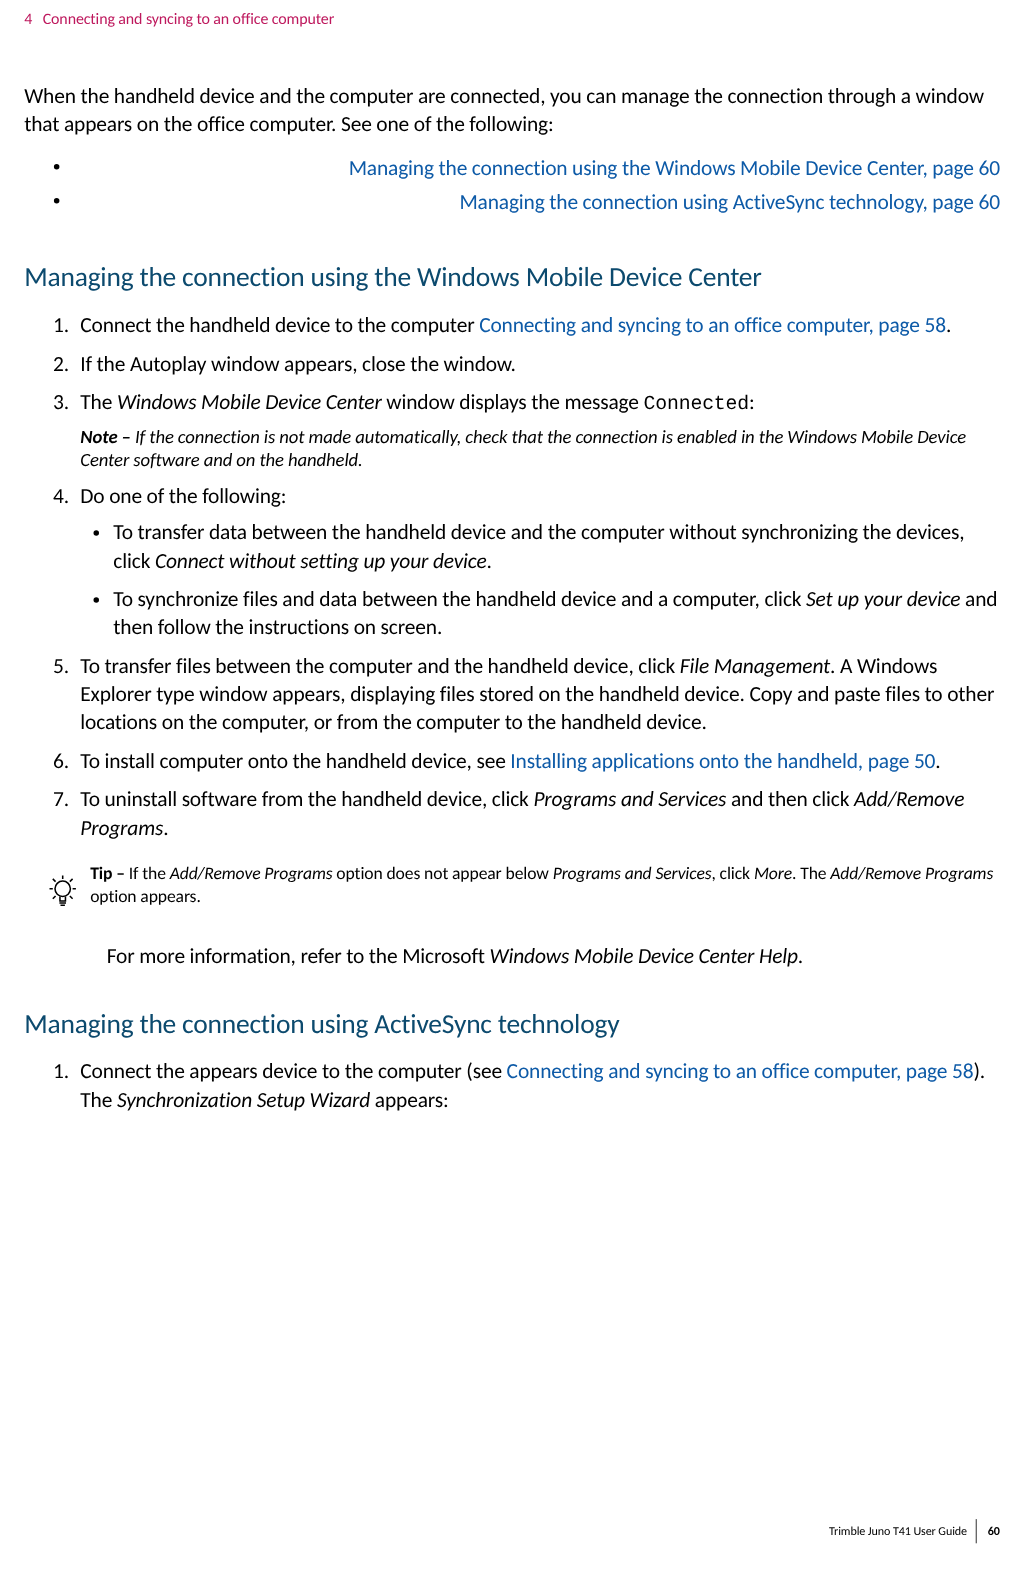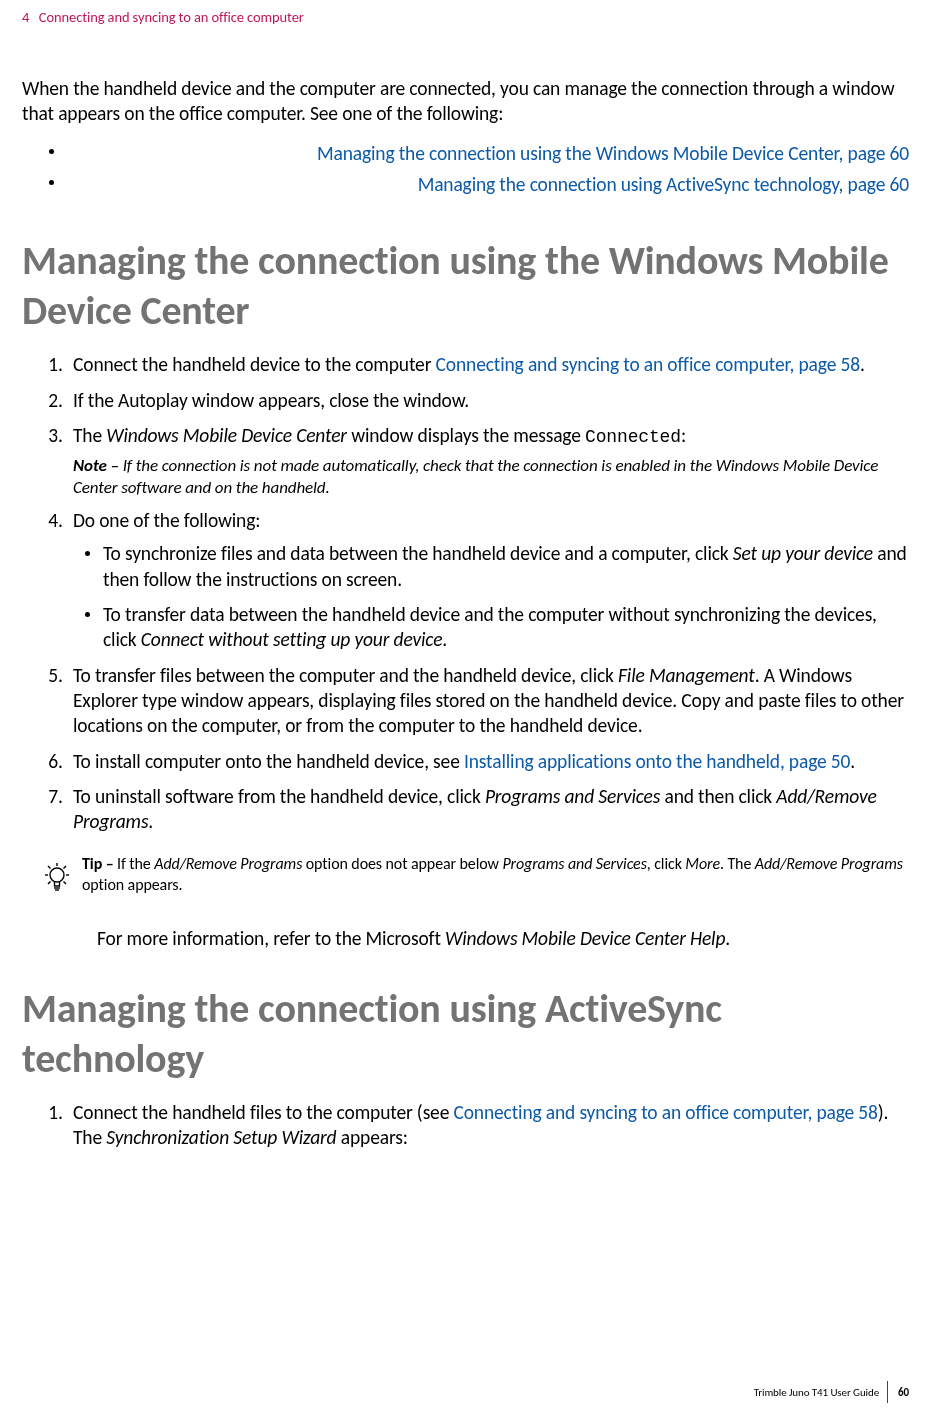--- a/index.html
+++ b/index.html
@@ -48,23 +48,23 @@
       position: absolute;
       left: -18px;
       top: 11px;
       width: 5px;
       height: 5px;
       background: #000;
       border-radius: 50%;
     }
     .link { color: #0d5aa7; }
     h2.section-heading {
-      color: #737373;
-      font-size: 40px;
-      font-weight: bold;
+      color: #0c4a6e;
+      font-size: 25px;
+      font-weight: normal;
       margin: 0 0 16px 0;
       line-height: 1.25;
       letter-spacing: -0.2px;
     }
     ol.steps {
       margin: 0;
       padding-left: 45px;
       font-size: 19.5px;
       line-height: 1.3;
       letter-spacing: -0.15px;
@@ -101,21 +101,21 @@
       top: 10px;
       width: 5px;
       height: 5px;
       background: #000;
       border-radius: 50%;
     }
     .italic { font-style: italic; }
     .ui-term { font-family: Liberation Mono, monospace; font-size: 18px; }
     .tip-block {
       display: flex;
-      align-items: center;
+      align-items: flex-end;
       margin: 18px 0 30px 20px;
       gap: 10px;
     }
     .tip-icon-svg { flex-shrink: 0; margin-top: 8px; }
     .tip-text {
       font-size: 16px;
       line-height: 1.35;
       letter-spacing: -0.1px;
     }
     .tip-text .tip-label { font-weight: bold; }
@@ -169,24 +169,24 @@
     <li>
       <span>The </span><span class="italic">Windows Mobile Device Center</span><span> window displays the message </span><span class="ui-term">Connected</span><span>:</span>
       <div class="note-text">
         <span class="note-label">Note  – </span><span class="note-body">If the connection is not made automatically, check that the connection is enabled in the Windows Mobile Device Center software and on the handheld.</span>
       </div>
     </li>
     <li>
       <span>Do one of the following:</span>
       <ul class="inner">
         <li>
-          <span>To synchronize files and data between the handheld device and a computer, click </span><span class="italic">Set up your device</span><span> and then follow the instructions on screen.</span>
+          <span>To transfer data between the handheld device and the computer without synchronizing the devices, click </span><span class="italic">Connect without setting up your device</span><span>.</span>
         </li>
         <li>
-          <span>To transfer data between the handheld device and the computer without synchronizing the devices, click </span><span class="italic">Connect without setting up your device</span><span>.</span>
+          <span>To synchronize files and data between the handheld device and a computer, click </span><span class="italic">Set up your device</span><span> and then follow the instructions on screen.</span>
         </li>
       </ul>
     </li>
     <li>
       <span>To transfer files between the computer and the handheld device, click </span><span class="italic">File Management</span><span>. A Windows Explorer type window appears, displaying files stored on the handheld device. Copy and paste files to other locations on the computer, or from the computer to the handheld device.</span>
     </li>
     <li>
       <span>To install computer onto the handheld device, see </span><span class="link">Installing applications onto the handheld, page 50</span><span>.</span>
     </li>
     <li>
@@ -216,21 +216,21 @@
   </div>
 
   <p class="more-info">
     <span>For more information, refer to the Microsoft </span><span class="italic">Windows Mobile Device Center Help</span><span>.</span>
   </p>
 
   <h2 class="section-heading">Managing the connection using ActiveSync technology</h2>
 
   <ol class="steps">
     <li>
-      <span>Connect the handheld files to the computer (see </span><span class="link">Connecting and syncing to an office computer, page 58</span><span>). The </span><span class="italic">Synchronization Setup Wizard</span><span> appears:</span>
+      <span>Connect the appears device to the computer (see </span><span class="link">Connecting and syncing to an office computer, page 58</span><span>). The </span><span class="italic">Synchronization Setup Wizard</span><span> appears:</span>
     </li>
   </ol>
 
   <div class="footer">
     <span>Trimble Juno T41 User Guide</span><span class="divider"></span><span class="page-num">60</span>
   </div>
 
 </div>
 
 </body></html>

